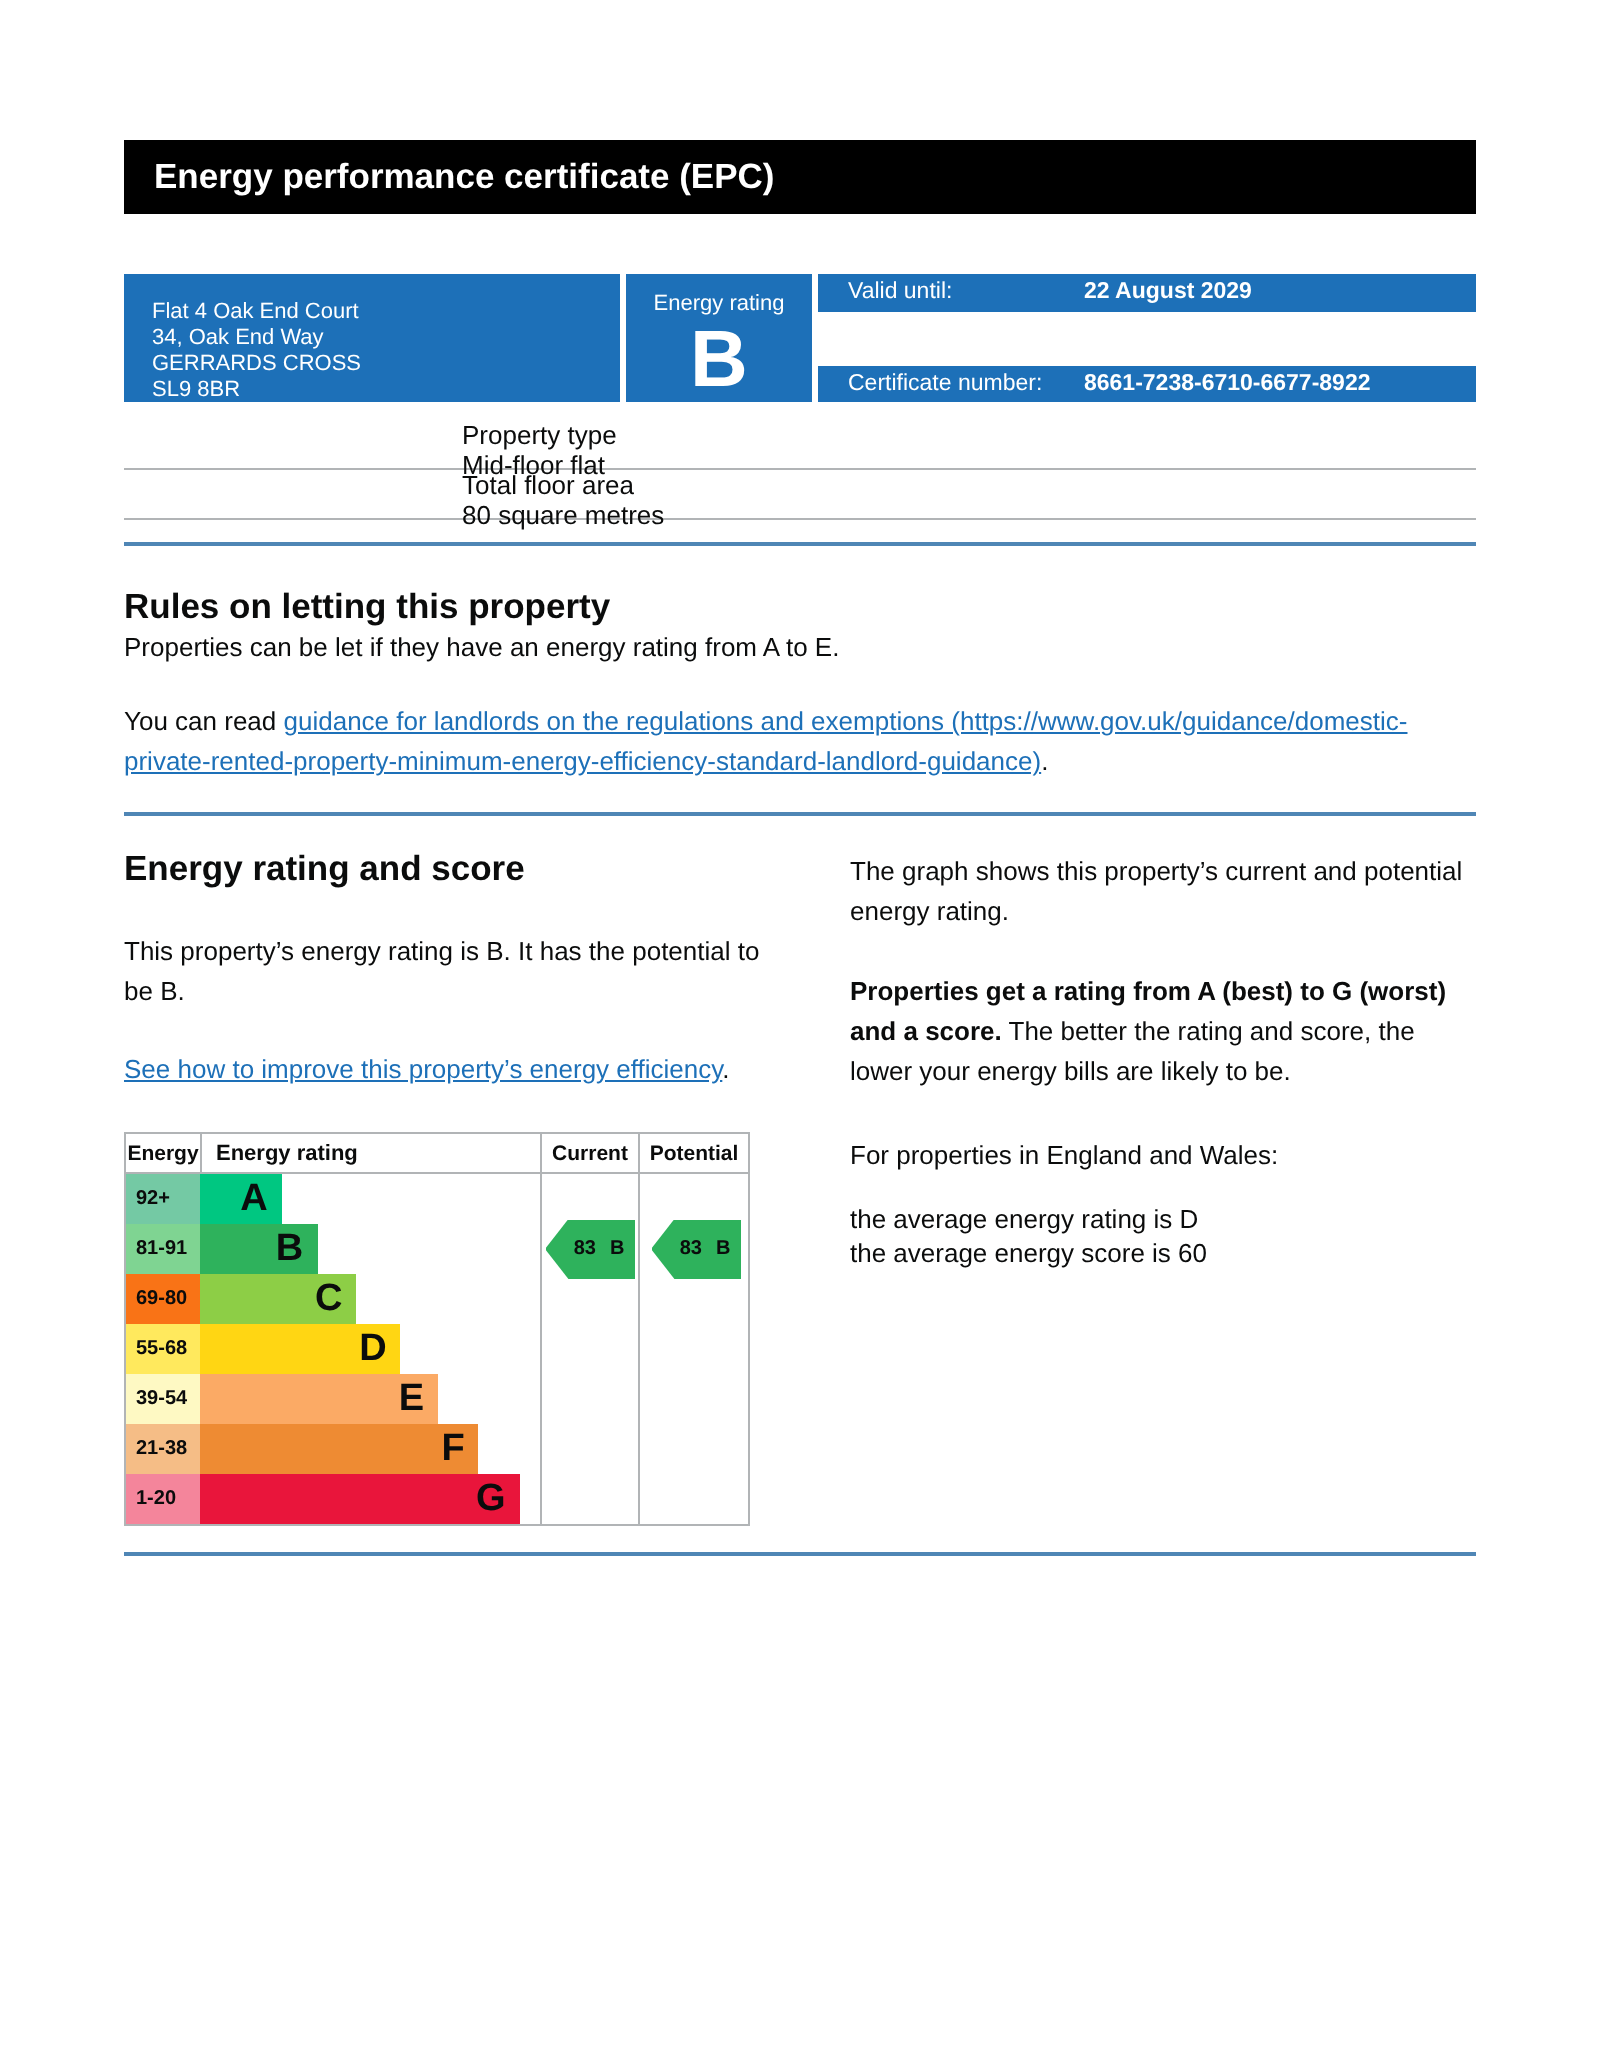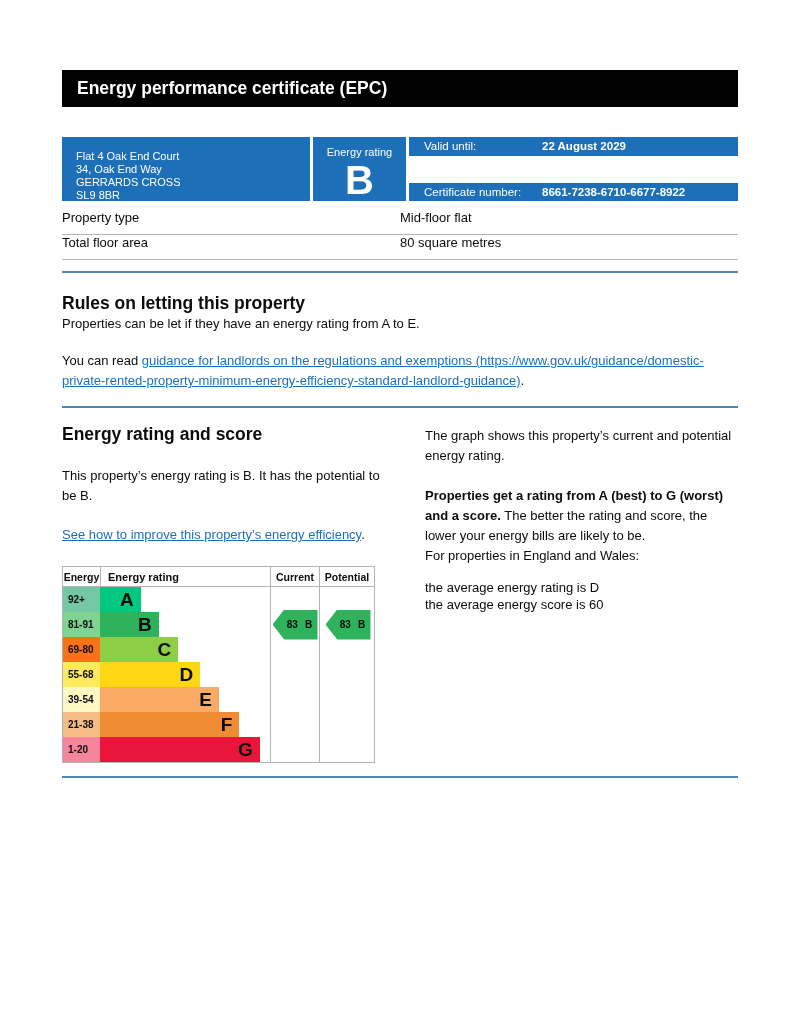--- a/index.html
+++ b/index.html
@@ -26,22 +26,22 @@
   .rating-box { width: 93px; text-align: center; padding-top: 9px; }
   .rating-box .lbl { font-size: 11px; }
   .rating-box .big { font-size: 40px; font-weight: bold; line-height: 44px; }
   .summary-right { flex: 1; display: flex; flex-direction: column; gap: 3px; }
   .info-row { flex: 1; display: flex; align-items: center; padding-left: 15px; font-size: 11.5px; }
   .info-row .ilbl { width: 118px; }
   .info-row .ival { font-weight: bold; }
 
   
   .details { margin-top: 9px; }
-  .detail-row { display: flex; height: 25px; 
-    border-bottom: 1px solid var(--border-gray, #b1b4b6); font-size: 13px; }
+  .detail-row { display: flex; height: 25px; align-items: center;
+    border-bottom: 1px solid var(--border-gray, #b1b4b6); font-size: 13px; flex-direction: column; }
   .detail-label { width: 50%; }
   .detail-value { width: 50%; }
 
   .hr-blue { height: 2px; background: var(--divider-blue, #4f86b5); border: none; }
   .hr-1 { margin-top: 11px; }
   .hr-2 { margin-top: 15px; }
   .hr-3 { margin-top: 13px; }
 
   h2.sec { font-size: 17.5px; font-weight: bold; }
   .rules-heading { margin-top: 20px; }
@@ -51,21 +51,21 @@
   a.doc-link { color: var(--link-blue, #1d70b8); text-decoration: underline; cursor: pointer; }
 
   
   .two-col { margin-top: 16px; display: flex; }
   .col-left { width: 340px; }
   .col-right { flex: 1; margin-left: 23px; padding-top: 2px; }
   .left-para { margin-top: 21px; max-width: 330px; }
   .link-para { margin-top: 19px; max-width: 330px; }
   .right-p1 { }
   .right-p2 { margin-top: 20px; }
-  .right-p3 { }
+  .right-p3 { margin-top: 22px; }
   .right-p4 { margin-top: 13px; line-height: 17px; }
   .bold { font-weight: bold; }
 
   
   .chart { margin-top: 21px; width: 313px; height: 197px;
     border: 1px solid var(--border-gray, #b1b4b6); position: relative; background: #fff; }
   .chart-header { display: flex; height: 20px; align-items: center;
     border-bottom: 1px solid var(--border-gray, #b1b4b6); font-weight: bold; }
   .ch-score { width: 37px; text-align: center; font-size: 10.5px; }
   .ch-rating { width: 170px; padding-left: 7px; font-size: 11px;

